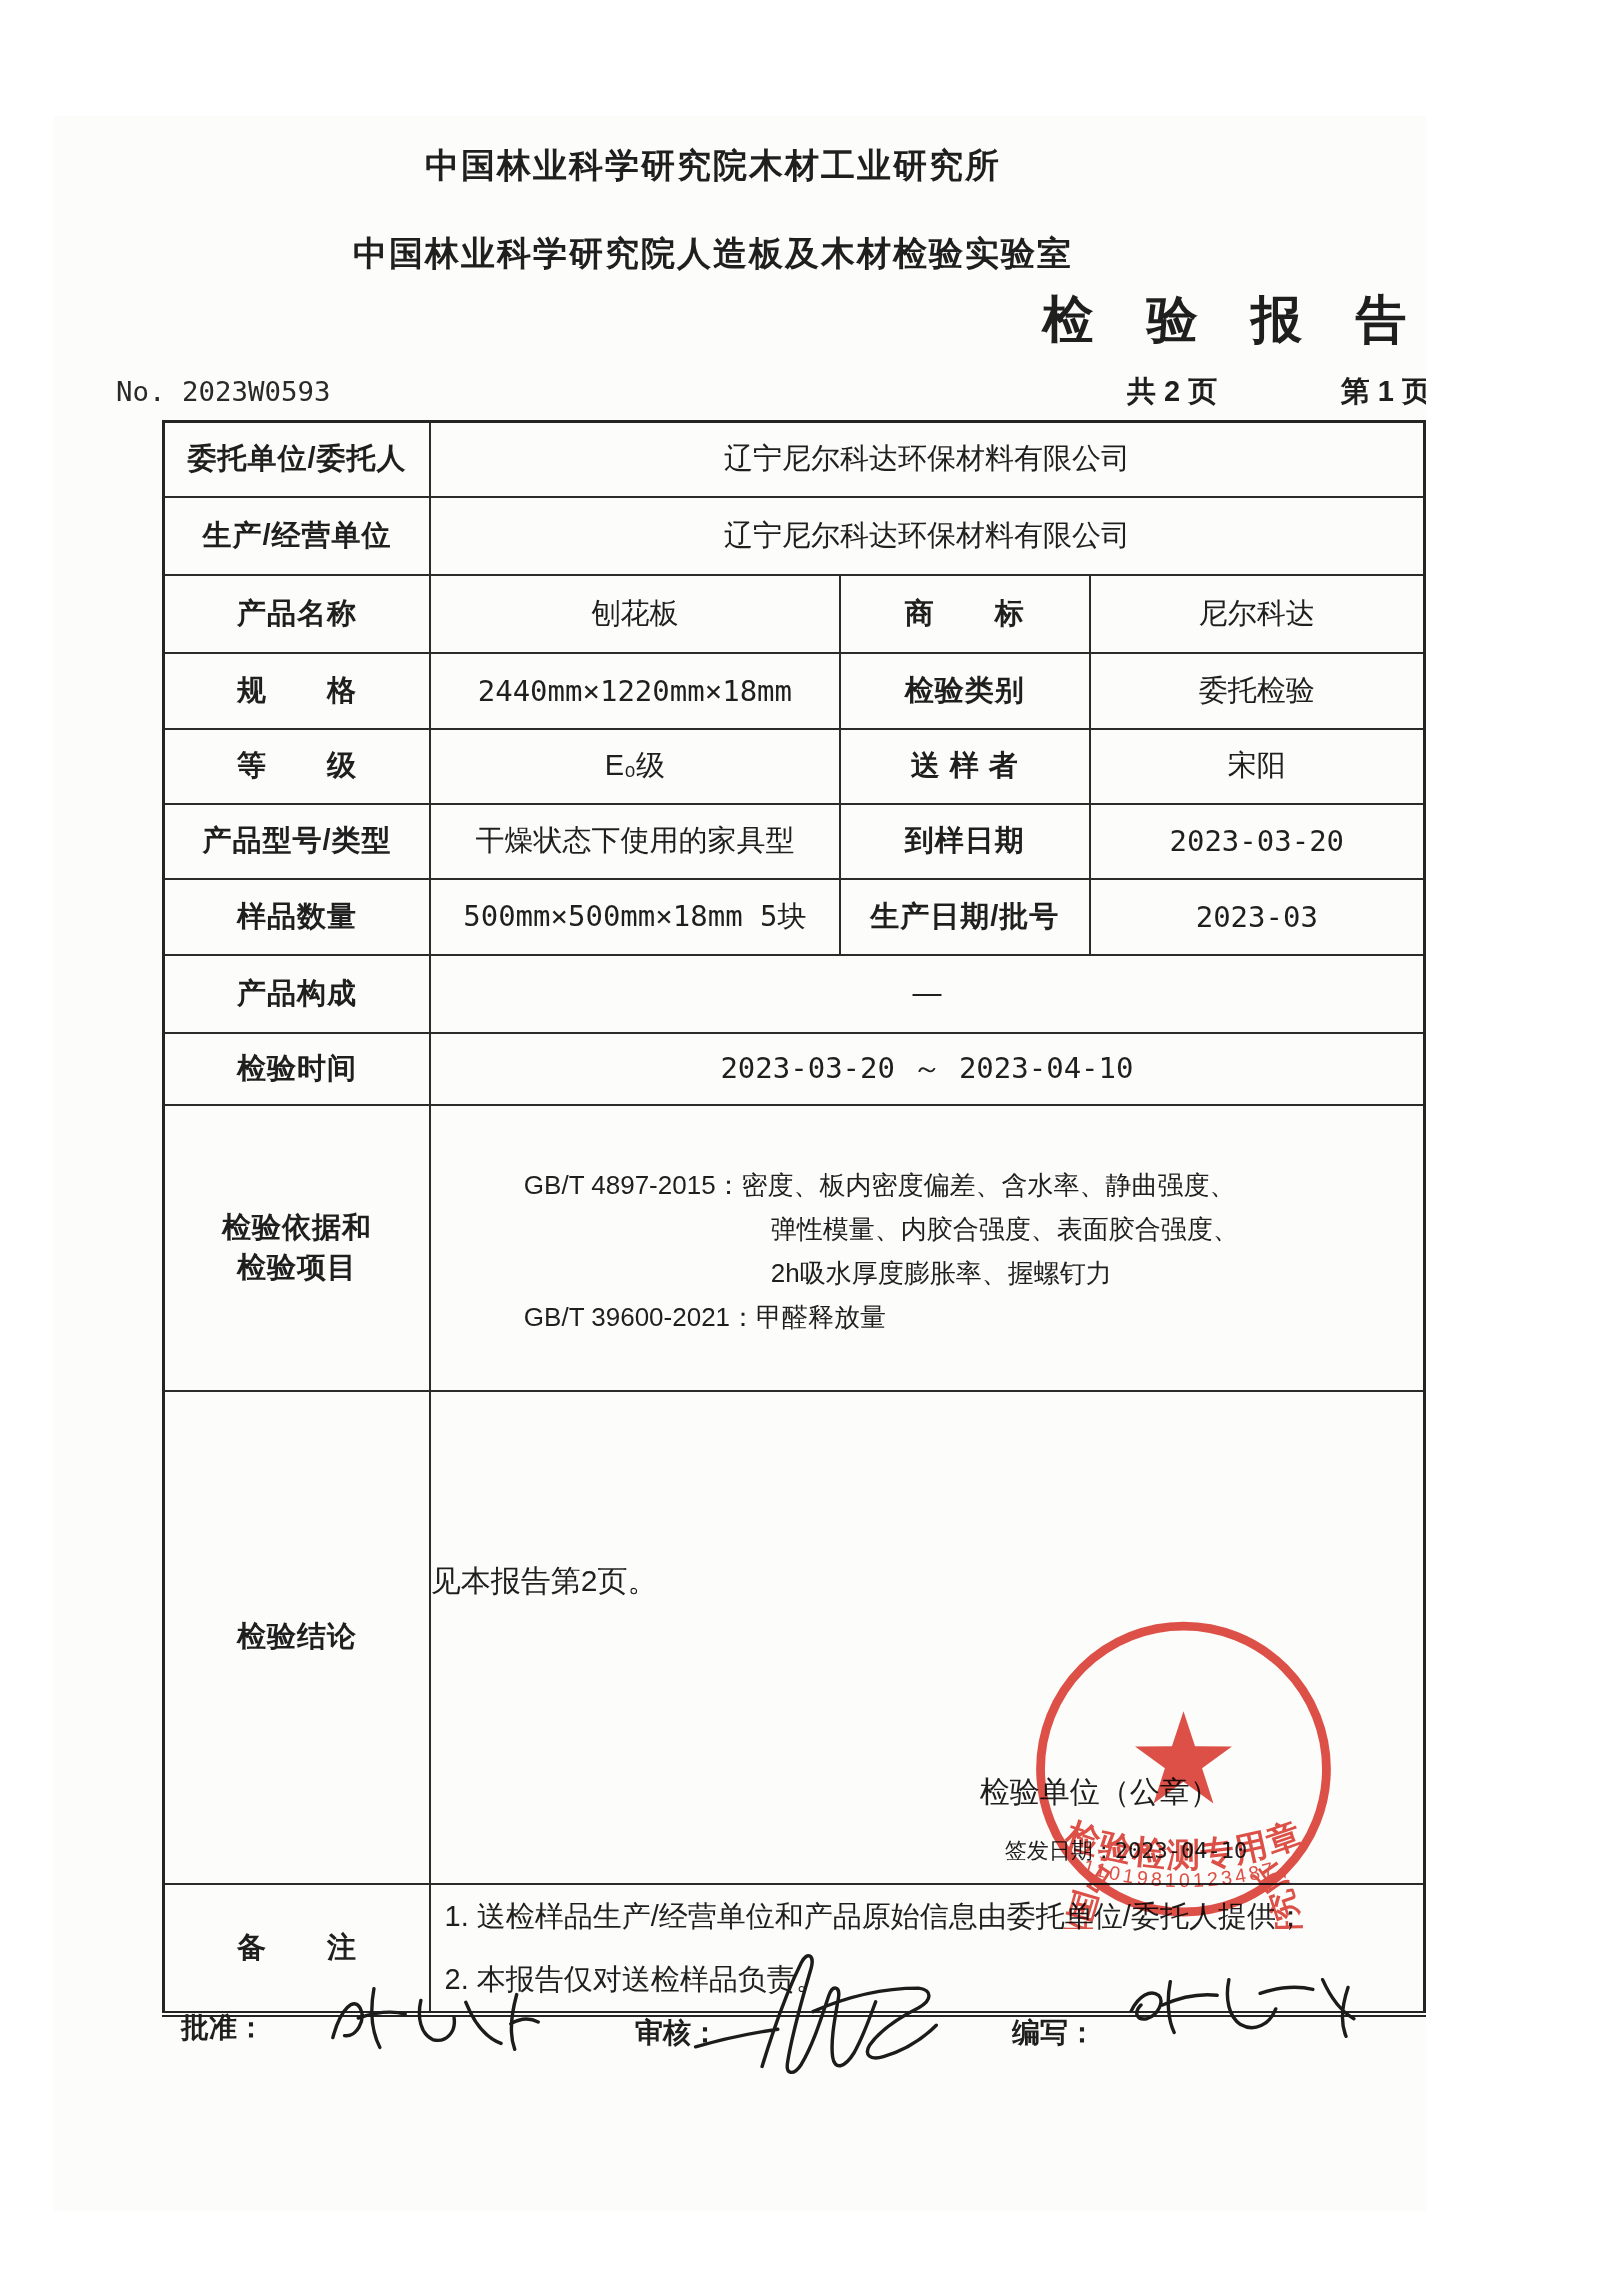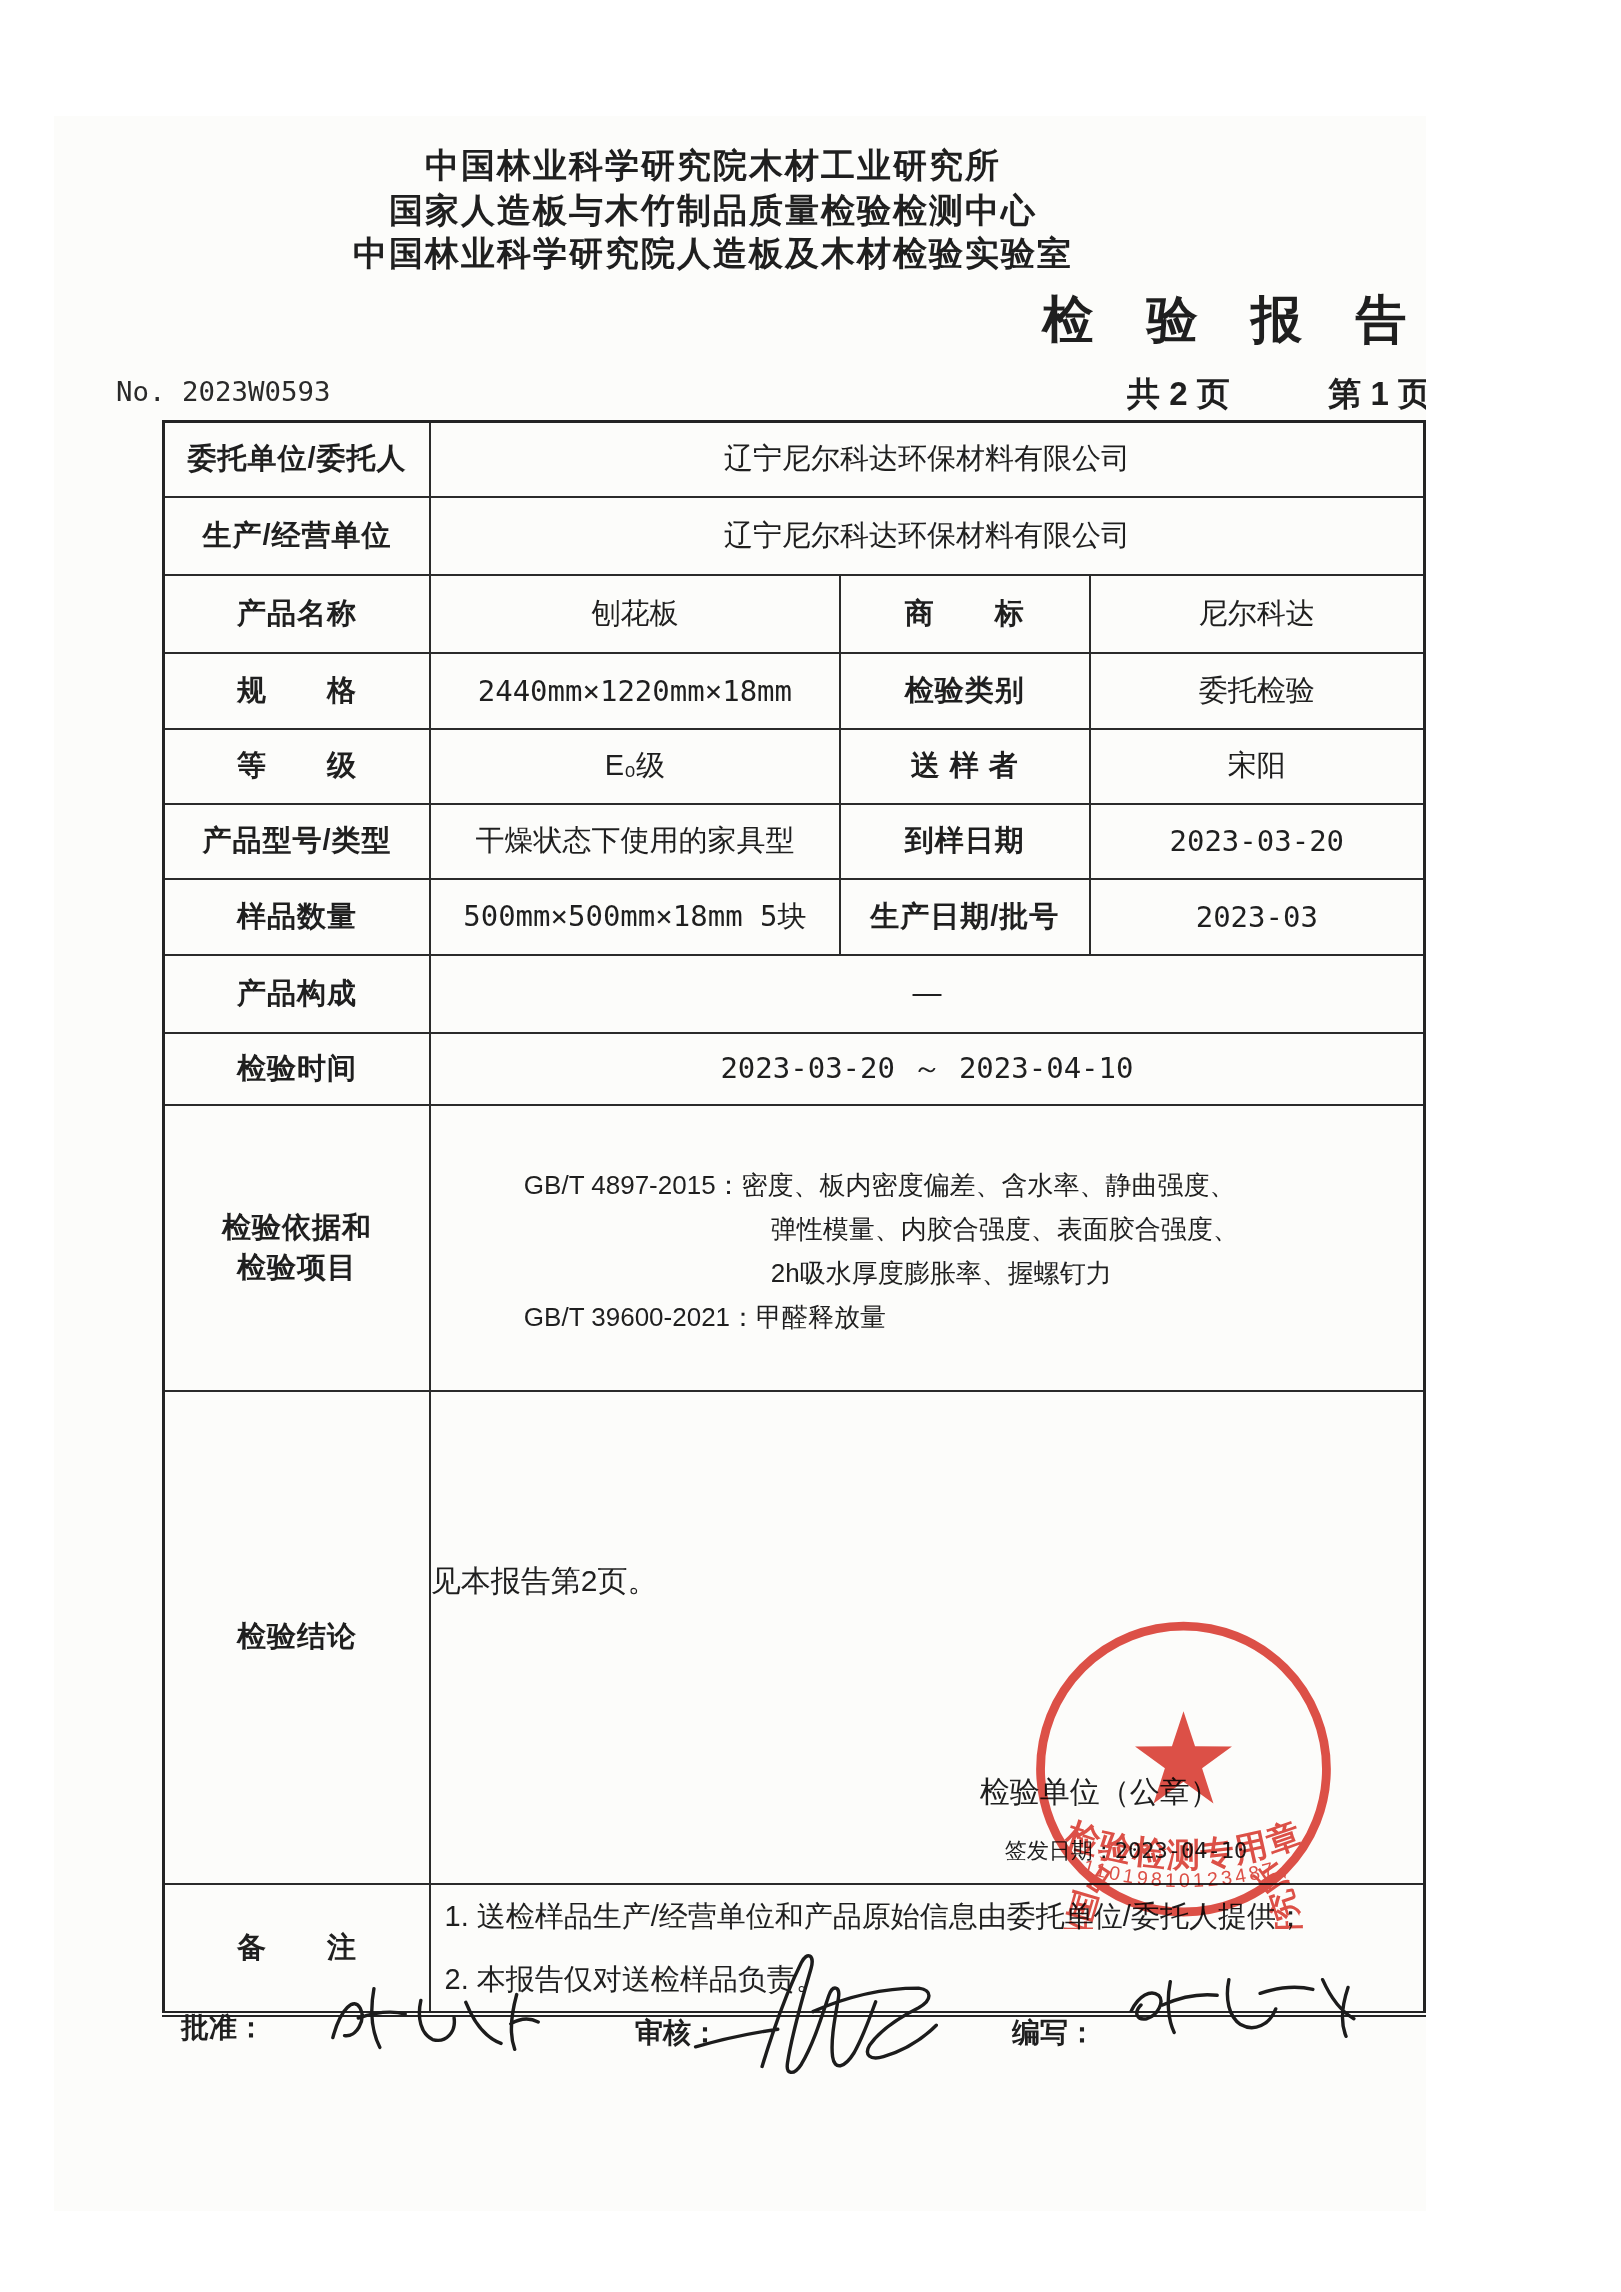--- a/index.html
+++ b/index.html
@@ -2,21 +2,21 @@
 <html><head>
 <meta charset="utf-8">
 <style>
   html,body{margin:0;padding:0;background:#ffffff;}
   body{font-family:"Liberation Sans", sans-serif;color:#1f1f1f;}
   .page{position:relative;width:1426px;height:2293px;background:#ffffff;overflow:hidden;}
   .scan-area{position:absolute;left:54px;top:116px;right:0;height:2095px;background:#fcfcfa;}
   .hline{position:absolute;width:100%;text-align:center;font-weight:700;font-size:34px;letter-spacing:2px;white-space:nowrap;}
   .title{position:absolute;width:100%;text-align:right;font-weight:700;font-size:51px;letter-spacing:19.6px;}
   .report-no{position:absolute;left:116px;top:376px;font-family:"DejaVu Sans Mono",monospace;font-size:27.4px;color:#2a2a2a;}
-  .pageinfo{position:absolute;left:1127px;top:372px;width:304px;display:flex;justify-content:space-between;font-size:33px;font-weight:600;}
+  .pageinfo{position:absolute;left:1127px;top:372px;width:304px;display:flex;justify-content:space-between;font-size:29px;font-weight:600;}
   table.main{position:absolute;left:162px;top:420px;border-collapse:collapse;table-layout:fixed;
              border:3.9px solid #242424;border-bottom:6.9px double #242424;}
   table.main td{border:2.9px solid #2b2b2b;text-align:center;vertical-align:middle;
                 font-size:29px;padding:0;overflow:visible;}
   td.lab{font-weight:600;font-size:30px;letter-spacing:1px;}
   .num{font-family:"DejaVu Sans Mono",monospace;letter-spacing:0;}
   .basis{ text-align:left;padding-left:93px;line-height:44px;font-size:26px;padding-top:7.8px;}
   .basis .ind{margin-left:247px;}
   td.concl{position:relative;}
   .concl-text{position:absolute;left:0;top:169px;width:100%;text-align:left;font-size:30px;}
@@ -30,21 +30,20 @@
   .sig{position:absolute;}
   .sig path{fill:none;stroke:#1c1c1c;stroke-width:3.5;stroke-linecap:round;stroke-linejoin:round;}
 </style>
 </head>
 <body>
 
 <div class="page">
   <div class="scan-area"></div>
 
   <div class="hline" style="top:143px;">中国林业科学研究院木材工业研究所</div>
-  <div class="hline" style="top:188px;">国家人造板与木竹制品质量检验检测中心</div>
   <div class="hline" style="top:231px;">中国林业科学研究院人造板及木材检验实验室</div>
   <div class="title" style="top:286px;">检 验 报 告</div>
   <div class="report-no">No. 2023W0593</div>
   <div class="pageinfo">
     <span>共 2 页</span>
     <span>第 1 页</span>
   </div>
 
   <table class="main">
     <colgroup>

